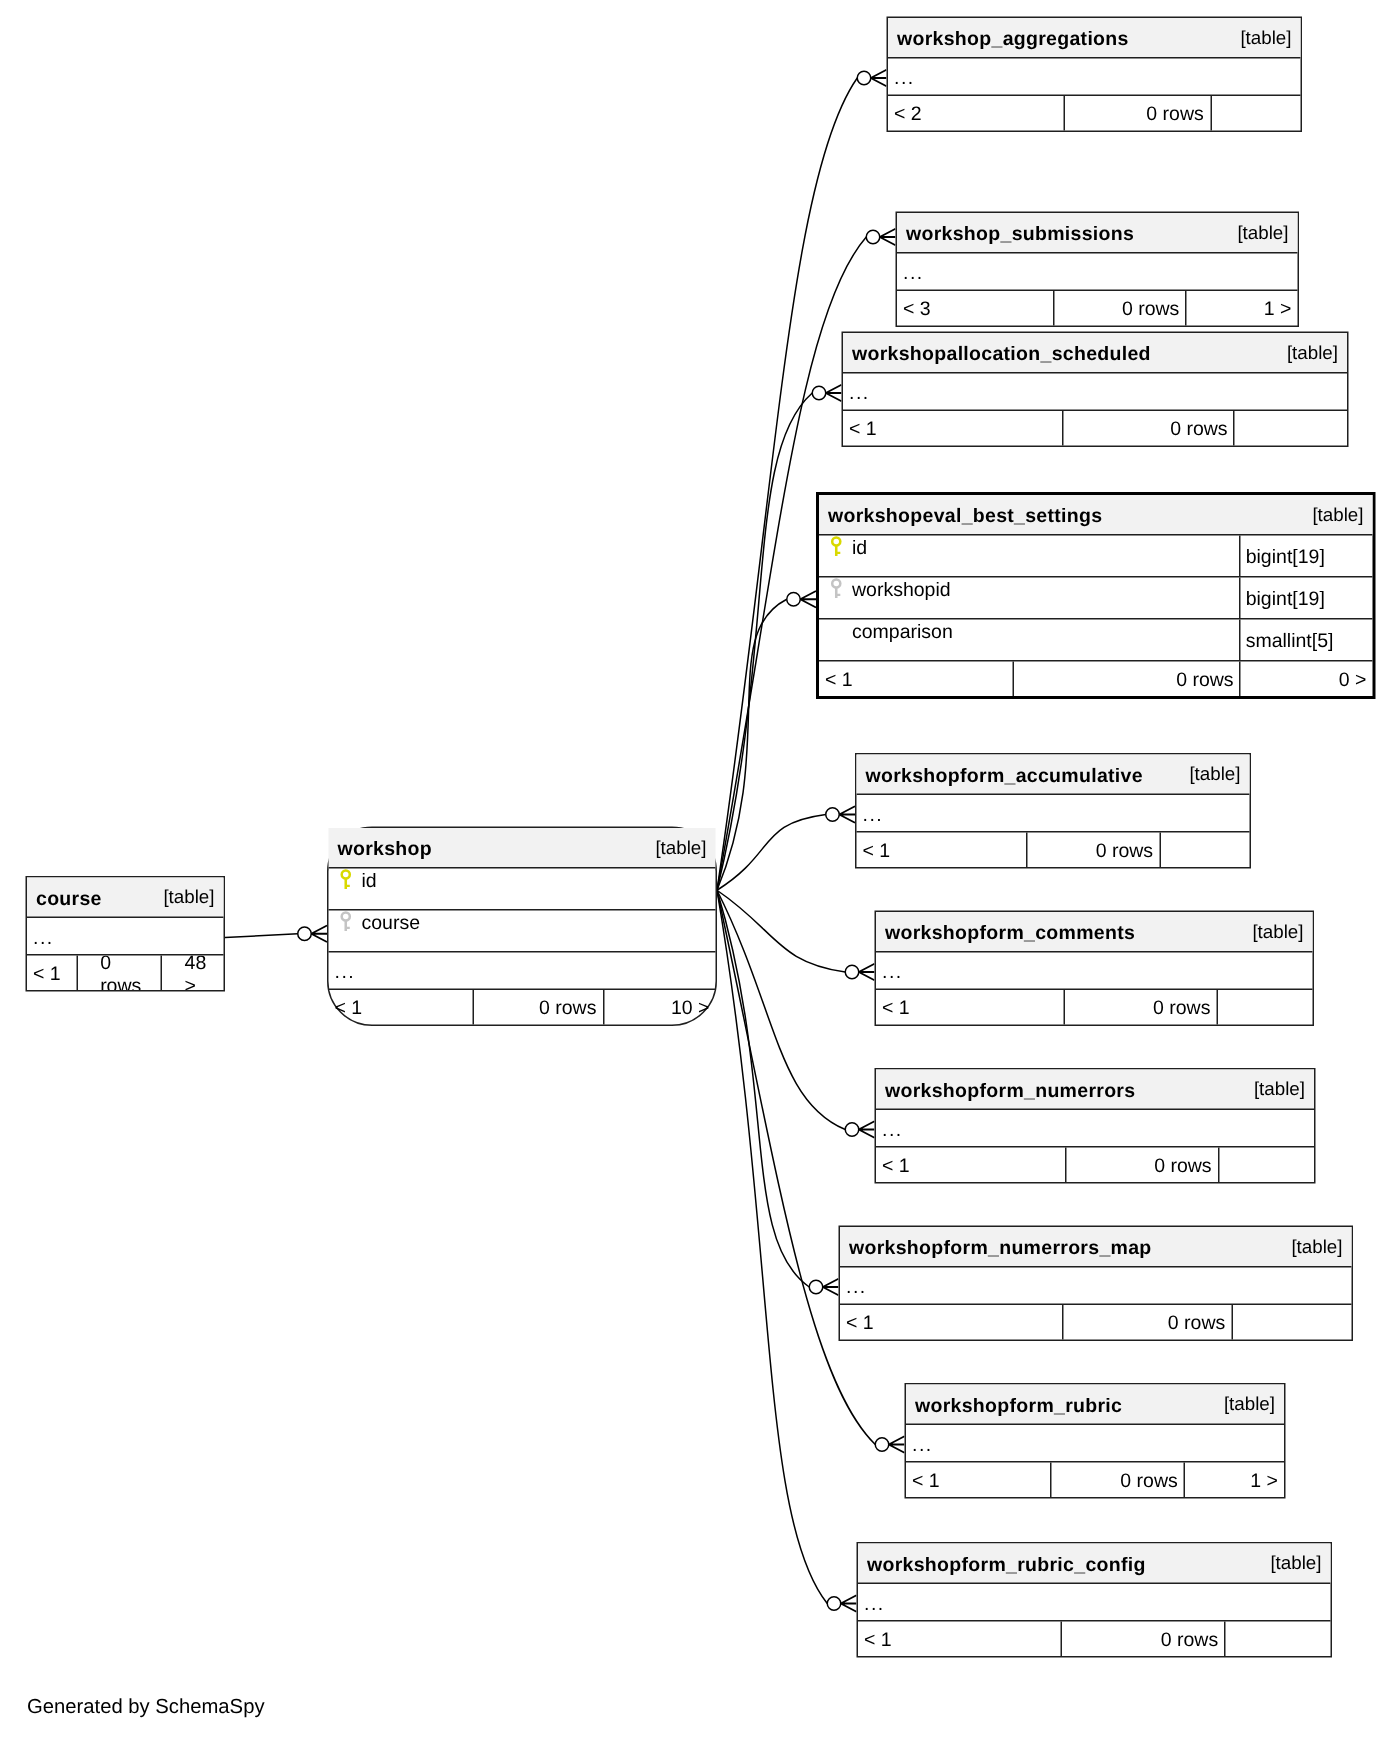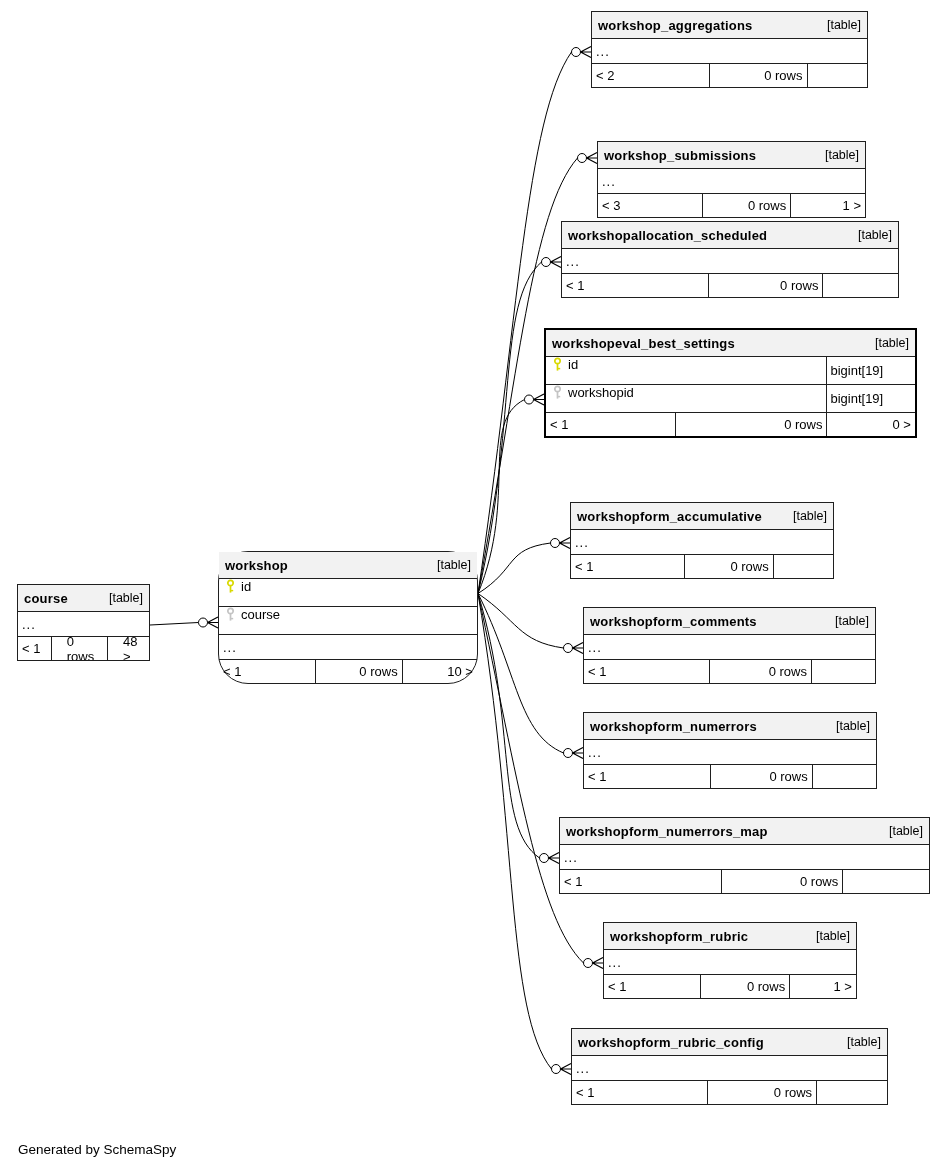--- a/index.html
+++ b/index.html
@@ -13,21 +13,21 @@
   .hdr .tag{margin-left:auto;font-size:12.5px;padding-left:10px;}
   .crow{height:28px;border-bottom:1px solid #1f1f1f;display:flex;align-items:flex-start;box-sizing:border-box;}
   .crow .keyslot{width:22px;display:flex;justify-content:center;align-items:center;flex:0 0 22px;}
   .crow .cname{flex:1;padding-right:4px;}
   .crow .ctype{align-self:stretch;display:flex;align-items:center;border-left:1px solid #1f1f1f;padding:0 3px;box-sizing:border-box;}
   .ell{height:25px;border-bottom:1px solid #1f1f1f;display:flex;align-items:center;padding:0 4px;box-sizing:border-box;letter-spacing:1px;}
   .ftr{height:23px;display:flex;box-sizing:border-box;}
   .fcell{display:flex;align-items:center;padding:0 4px;box-sizing:border-box;overflow:hidden;}
   .fcell + .fcell{border-left:1px solid #1f1f1f;}
   .fcell.right-al{justify-content:flex-end;padding-left:15px;}
-  #gen-note{position:absolute;left:18px;top:1130px;font-size:13.5px;z-index:1;margin-top:12px;}
+  #gen-note{position:absolute;left:18px;top:1130px;font-size:13.5px;z-index:1;}
 </style>
 </head>
 <body>
 
 <div id="canvas">
   <svg id="connectors" width="933" height="1160" viewBox="0 0 933 1160">
       <path d="M150,625 L198.5,622.5" fill="none" stroke="#000000" stroke-width="1"></path>
       <circle cx="203" cy="622.5" r="4.5" fill="#fff" stroke="#000000" stroke-width="1"></circle>
       <path d="M207.5,622.5 L218,617 M207.5,622.5 L218,622.5 M207.5,622.5 L218,628" fill="none" stroke="#000000" stroke-width="1.2"></path>
       <path d="M478,593.5 C518,322.75 526,116.98 571.5,52" fill="none" stroke="#000000" stroke-width="1"></path>
@@ -162,20 +162,25 @@
           <span class="keyslot">
             <svg width="11" height="15" viewBox="0 0 11 15">
               <circle cx="5.5" cy="4" r="2.7" fill="none" stroke="#c4c4c4" stroke-width="1.7"></circle>
               <line x1="5.5" y1="6.7" x2="5.5" y2="13.6" stroke="#c4c4c4" stroke-width="1.7"></line>
               <line x1="5.5" y1="11.6" x2="8.2" y2="11.6" stroke="#c4c4c4" stroke-width="1.5"></line>
             </svg>
           </span>
           <span class="cname">workshopid</span>
           <span class="ctype" style="width:24%">bigint[19]</span>
         </div>
+        <div class="crow">
+          <span class="keyslot"></span>
+          <span class="cname">comparison</span>
+          <span class="ctype" style="width:24%">smallint[5]</span>
+        </div>
         <div class="ftr">
           <span class="fcell" style="width:35%">&lt; 1</span>
           <span class="fcell right-al" style="width:41%">0 rows</span>
           <span class="fcell right-al" style="width:24%">0 &gt;</span>
         </div>
       </div>
       <div class="tbl" style="left: 570px; top: 502px; width: 264px;">
         <div class="hdr">
           <span class="name">workshopform_accumulative</span>
           <span class="tag">[table]</span>
@@ -204,21 +209,21 @@
           <span class="name">workshopform_numerrors</span>
           <span class="tag">[table]</span>
         </div>
         <div class="ell">...</div>
         <div class="ftr">
           <span class="fcell" style="width:43%">&lt; 1</span>
           <span class="fcell right-al" style="width:35%">0 rows</span>
           <span class="fcell right-al" style="width:22%"></span>
         </div>
       </div>
-      <div class="tbl" style="left: 559px; top: 817px; width: 371px;">
+      <div class="tbl" style="left: 559px; top: 817px; width: 343px;">
         <div class="hdr">
           <span class="name">workshopform_numerrors_map</span>
           <span class="tag">[table]</span>
         </div>
         <div class="ell">...</div>
         <div class="ftr">
           <span class="fcell" style="width:43.5%">&lt; 1</span>
           <span class="fcell right-al" style="width:33%">0 rows</span>
           <span class="fcell right-al" style="width:23.5%"></span>
         </div>

